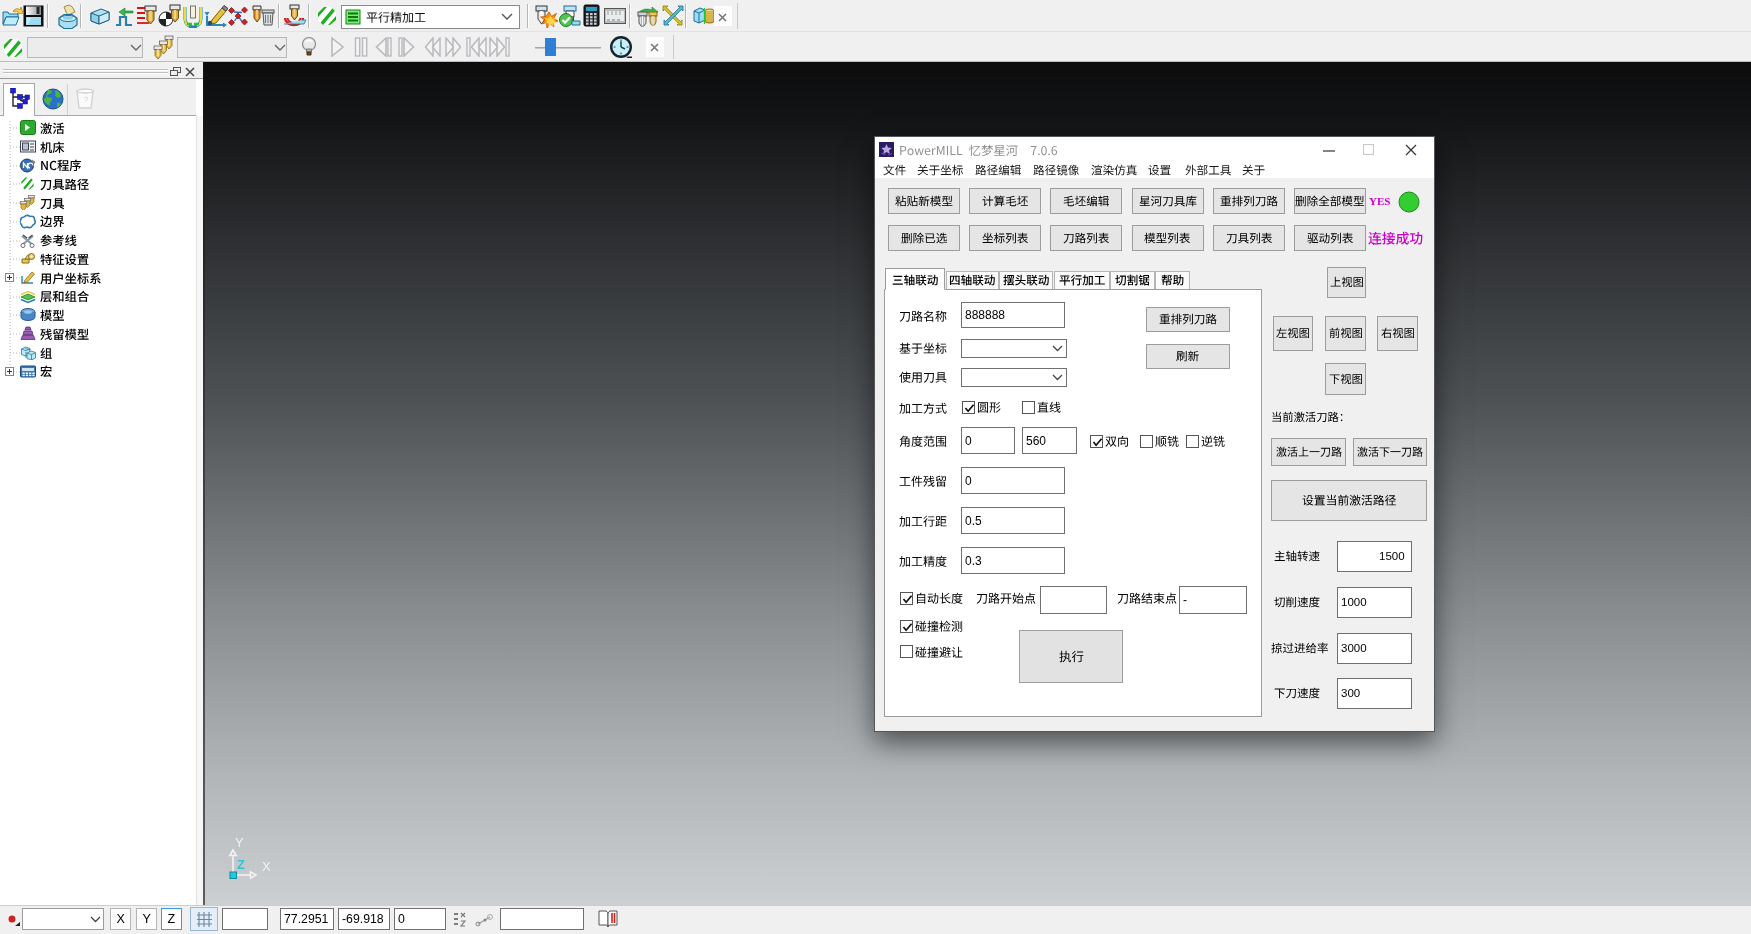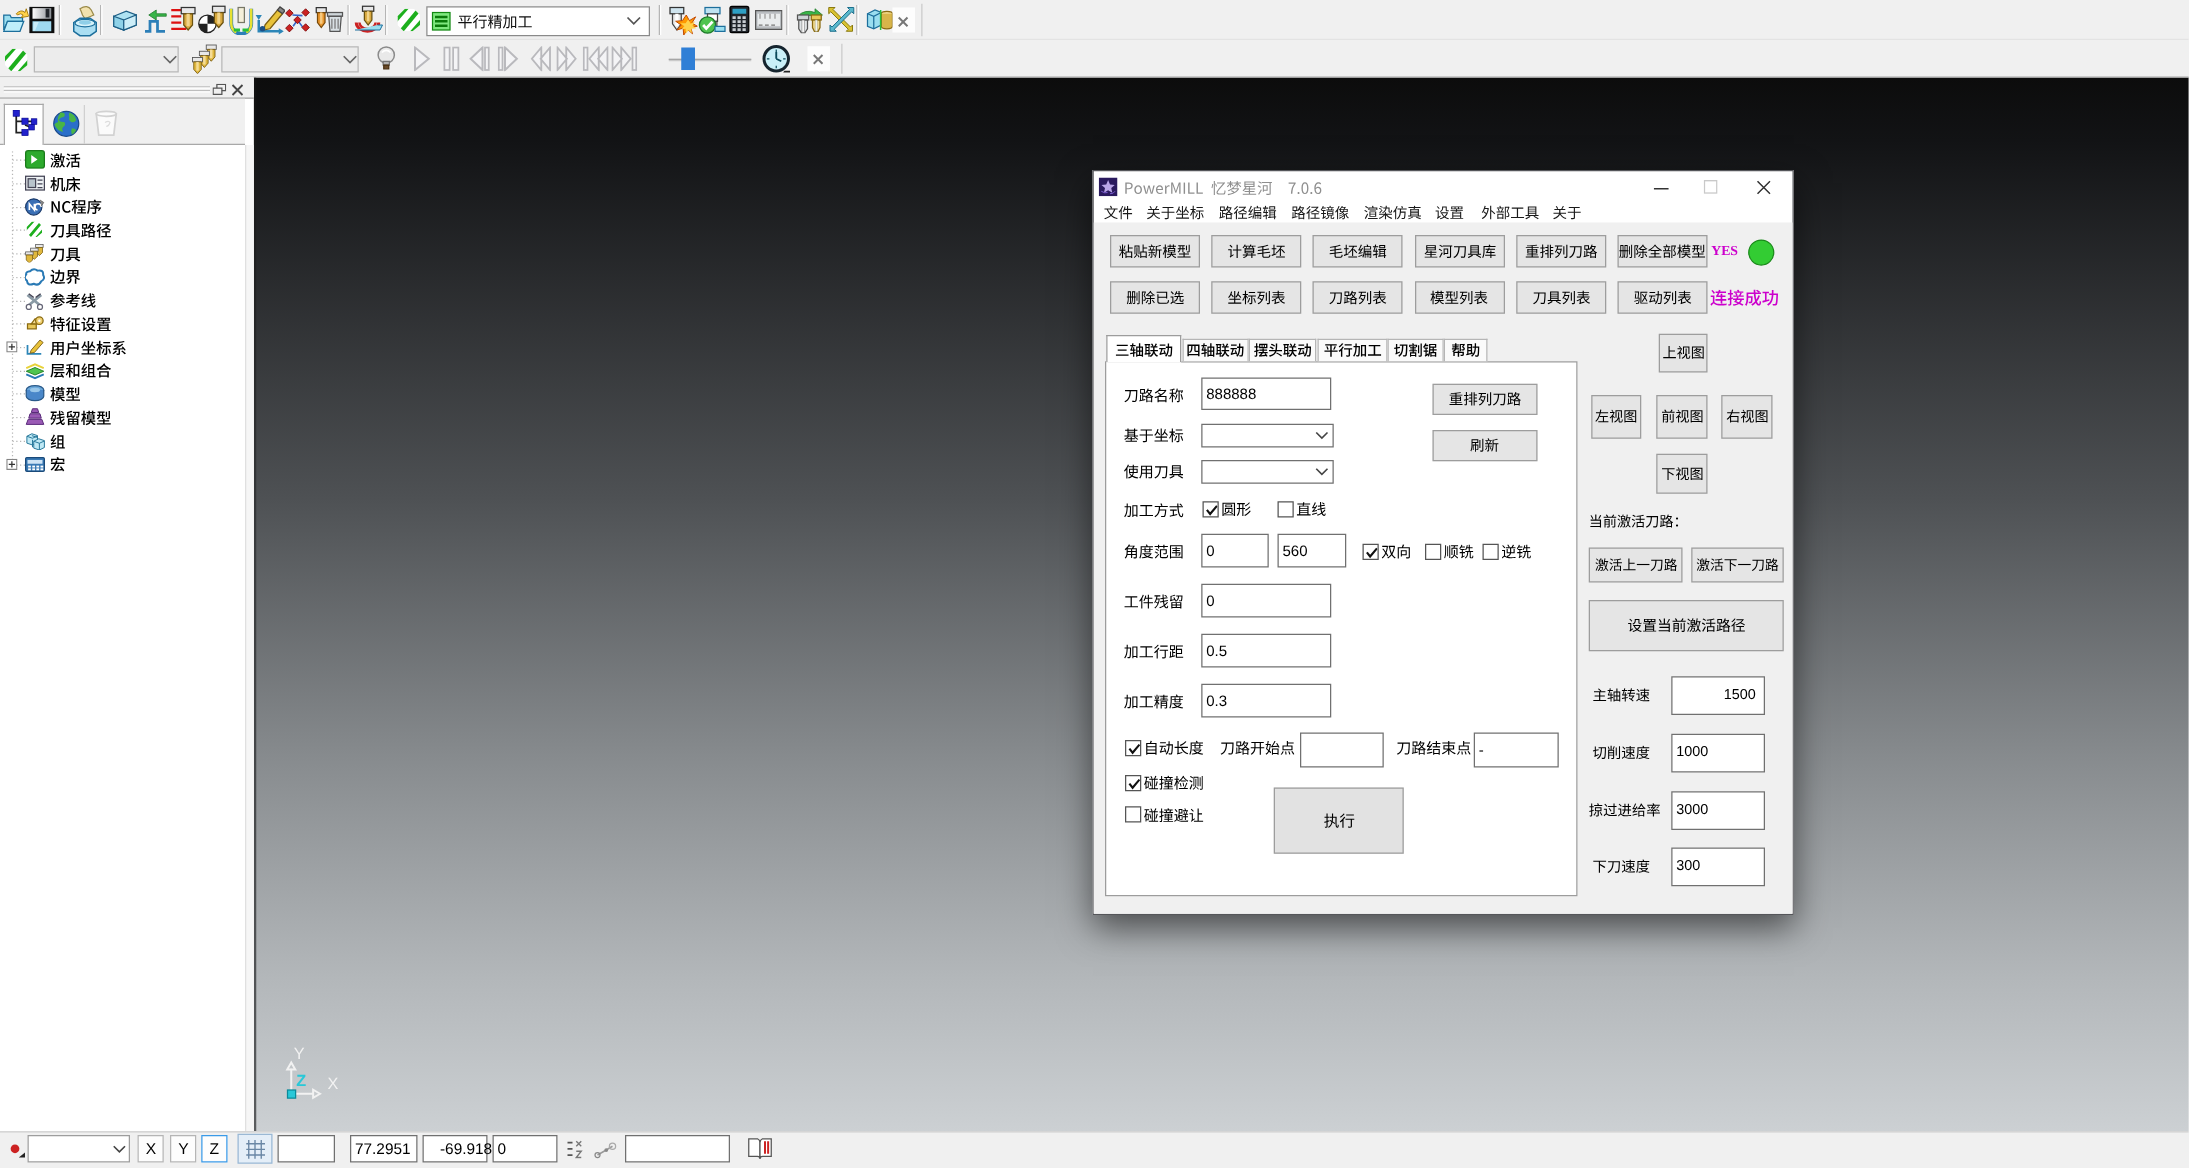--- a/index.html
+++ b/index.html
@@ -1400,21 +1400,21 @@
     <div style="position:absolute;left:190px;top:907px;width:28px;height:24px;background:#e4eef8;border:1px solid #9ab8d4"></div>
     <svg style="position:absolute;left:196px;top:911px;" width="17" height="17" viewBox="0 0 17 17">
       <g stroke="#6a87a5" stroke-width="1.1">
         <path d="M1 4 h15 M1 8.5 h15 M1 13 h15 M3 1 v15 M8 1 v15 M13 1 v15"></path>
       </g>
     </svg>
     <div style="position:absolute;left:222px;top:908px;width:46px;height:22px;background:#fff;border:1px solid #707070"></div>
     <div style="position:absolute;left:280px;top:908px;width:54px;height:22px;background:#fff;border:1px solid #707070"></div>
     <div style="position:absolute;left:284px;top:911.85px;font:12.3px 'Liberation Sans', sans-serif;color:#000;white-space:pre;">77.2951</div>
     <div style="position:absolute;left:338px;top:908px;width:52px;height:22px;background:#fff;border:1px solid #707070"></div>
-    <div style="position:absolute;left:352px;top:911.85px;font:12.3px 'Liberation Sans', sans-serif;color:#000;white-space:pre;">-69.918</div>
+    <div style="position:absolute;left:342px;top:911.85px;font:12.3px 'Liberation Sans', sans-serif;color:#000;white-space:pre;">-69.918</div>
     <div style="position:absolute;left:394px;top:908px;width:52px;height:22px;background:#fff;border:1px solid #707070"></div>
     <div style="position:absolute;left:398px;top:911.85px;font:12.3px 'Liberation Sans', sans-serif;color:#000;white-space:pre;">0</div>
     <svg style="position:absolute;left:452px;top:911px;" width="16" height="16" viewBox="0 0 16 16">
       <path d="M2 3 h4 M2 8 h4 M2 13 h4" stroke="#555" stroke-width="1.4"></path>
       <path d="M9 2 l4 4 M13 2 l-4 4 M9 10 h4 l-4 5 h4" stroke="#777" stroke-width="1.1" fill="none"></path>
     </svg>
     <svg style="position:absolute;left:474px;top:910px;" width="20" height="18" viewBox="0 0 20 18">
       <path d="M4 14 l7 -4 M11 10 l5 -3" stroke="#999" stroke-width="1.2"></path>
       <circle cx="4" cy="14" r="2" fill="none" stroke="#888"></circle>
       <circle cx="16" cy="7" r="2.5" fill="none" stroke="#aaa"></circle>

